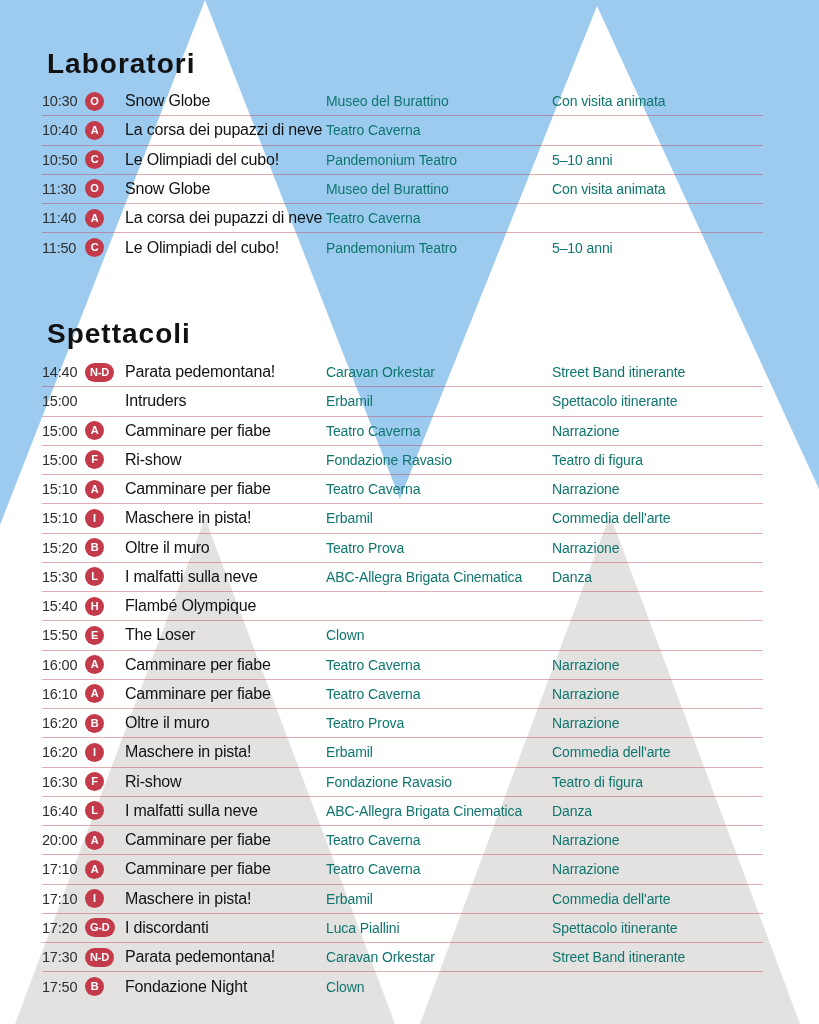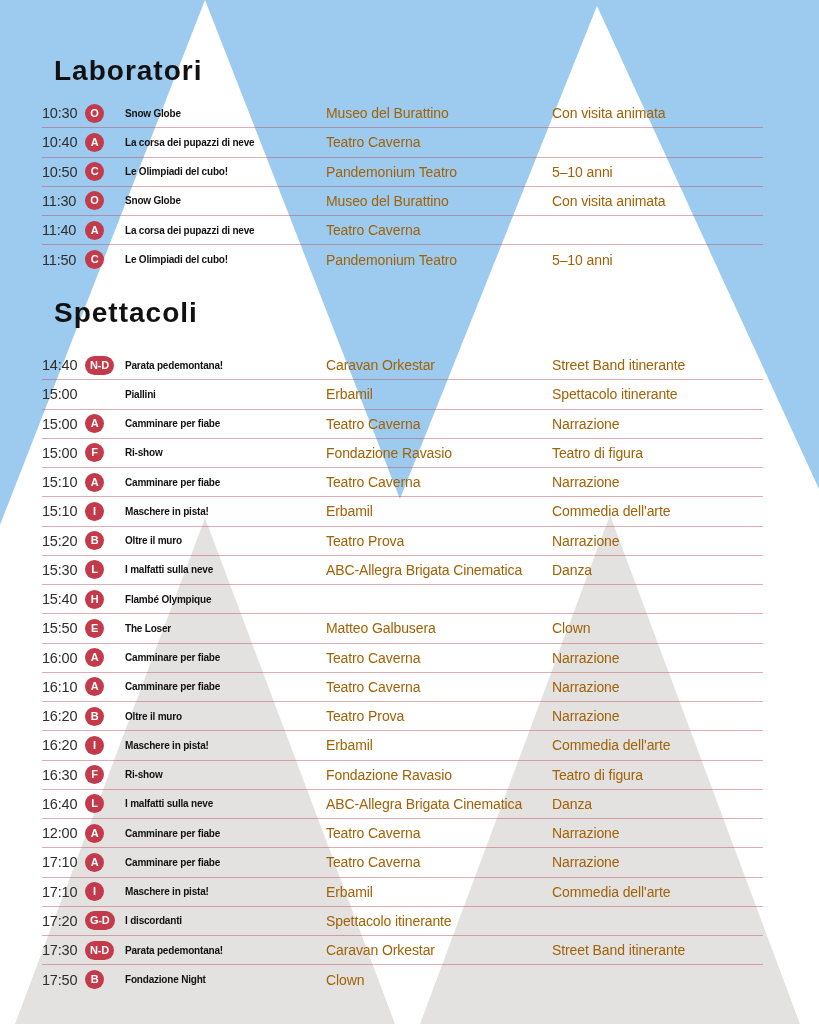--- a/index.html
+++ b/index.html
@@ -6,44 +6,44 @@
   .canvas{
     position:relative;width:819px;height:1024px;overflow:hidden;
     font-family:"Liberation Sans",sans-serif;
     --sep-color:rgba(185,60,72,0.42);
     --badge-red:#c33a4a;
   }
   .bg{position:absolute;left:0;top:0;width:819px;height:1024px;display:block;}
   .content{position:absolute;left:42px;top:0;width:721px;}
   section{position:absolute;left:0;width:721px;}
   section.s0{top:42px;}
-  section.s1{top:284px;}
+  section.s1{top:312px;}
   .section-title{
-    margin:12px;font-size:28px;line-height:33px;font-weight:800;
+    margin:5px;font-size:28px;line-height:33px;font-weight:800;
     letter-spacing:1px;color:#111111;
   }
   .rows{margin-top:7px;}
-  section.s1 .rows{margin-top:22px;}
+  section.s1 .rows{margin-top:8px;}
   .row{
     display:grid;grid-template-columns:43px 40px 201px 226px 1fr;
     align-items:center;height:29.25px;box-sizing:border-box;
     border-bottom:1px solid var(--sep-color);
   }
   .row:last-child{border-bottom:none;}
   .cell-time{font-size:14.5px;color:#2e2e2e;letter-spacing:-0.2px;}
   .cell-badge{display:flex;justify-content:flex-start;}
   .badge{
     display:inline-block;min-width:19px;height:19px;line-height:19.5px;
     padding:0 5px;box-sizing:border-box;border-radius:10px;
     background:var(--badge-red);color:#ffffff;font-weight:700;font-size:11px;
     text-align:center;letter-spacing:-0.2px;
   }
   .badge.hidden{visibility:hidden;}
-  .cell-title{font-size:10px;font-weight:700;color:#121212;letter-spacing:-0.2px;white-space:nowrap;}
-  .cell-company,.cell-note{font-size:14px;color:#a16207;letter-spacing:-0.1px;white-space:nowrap;}
+  .cell-title{font-size:16px;font-weight:400;color:#121212;letter-spacing:-0.2px;white-space:nowrap;}
+  .cell-company,.cell-note{font-size:14px;color:#0f766e;letter-spacing:-0.1px;white-space:nowrap;}
 </style>
 </head>
 <body>
 
 <div class="canvas" style="--sep-color: rgba(185,60,72,0.42); --badge-red: #c33a4a;">
 
   <svg class="bg" viewBox="0 0 819 1024" preserveAspectRatio="none">
     <rect width="819" height="1024" fill="#9dcbf0"></rect>
     <polygon points="205,0 -195,1024 605,1024" fill="#ffffff"></polygon>
     <polygon points="597,6 190,1024 1065,1024" fill="#ffffff"></polygon>
@@ -128,21 +128,21 @@
     <span class="cell-title">Parata pedemontana!</span>
     <span class="cell-company">Caravan Orkestar</span>
     <span class="cell-note">Street Band itinerante</span>
   </div>
 
   <div class="row">
     <span class="cell-time">15:00</span>
     <span class="cell-badge">
               <span class="badge hidden"></span>
             </span>
-    <span class="cell-title">Piallini</span>
+    <span class="cell-title">Intruders</span>
     <span class="cell-company">Erbamil</span>
     <span class="cell-note">Spettacolo itinerante</span>
   </div>
 
   <div class="row">
     <span class="cell-time">15:00</span>
     <span class="cell-badge">
               <span class="badge">A</span>
             </span>
     <span class="cell-title">Camminare per fiabe</span>
@@ -207,21 +207,20 @@
             </span>
     <span class="cell-title">Flambé Olympique</span>
   </div>
 
   <div class="row">
     <span class="cell-time">15:50</span>
     <span class="cell-badge">
               <span class="badge">E</span>
             </span>
     <span class="cell-title">The Loser</span>
-    <span class="cell-company">Matteo Galbusera</span>
     <span class="cell-note">Clown</span>
   </div>
 
   <div class="row">
     <span class="cell-time">16:00</span>
     <span class="cell-badge">
               <span class="badge">A</span>
             </span>
     <span class="cell-title">Camminare per fiabe</span>
     <span class="cell-company">Teatro Caverna</span>
@@ -272,21 +271,21 @@
     <span class="cell-time">16:40</span>
     <span class="cell-badge">
               <span class="badge">L</span>
             </span>
     <span class="cell-title">I malfatti sulla neve</span>
     <span class="cell-company">ABC-Allegra Brigata Cinematica</span>
     <span class="cell-note">Danza</span>
   </div>
 
   <div class="row">
-    <span class="cell-time">12:00</span>
+    <span class="cell-time">20:00</span>
     <span class="cell-badge">
               <span class="badge">A</span>
             </span>
     <span class="cell-title">Camminare per fiabe</span>
     <span class="cell-company">Teatro Caverna</span>
     <span class="cell-note">Narrazione</span>
   </div>
 
   <div class="row">
     <span class="cell-time">17:10</span>
@@ -307,20 +306,21 @@
     <span class="cell-company">Erbamil</span>
     <span class="cell-note">Commedia dell'arte</span>
   </div>
 
   <div class="row">
     <span class="cell-time">17:20</span>
     <span class="cell-badge">
               <span class="badge">G-D</span>
             </span>
     <span class="cell-title">I discordanti</span>
+    <span class="cell-company">Luca Piallini</span>
     <span class="cell-note">Spettacolo itinerante</span>
   </div>
 
   <div class="row">
     <span class="cell-time">17:30</span>
     <span class="cell-badge">
               <span class="badge">N-D</span>
             </span>
     <span class="cell-title">Parata pedemontana!</span>
     <span class="cell-company">Caravan Orkestar</span>

